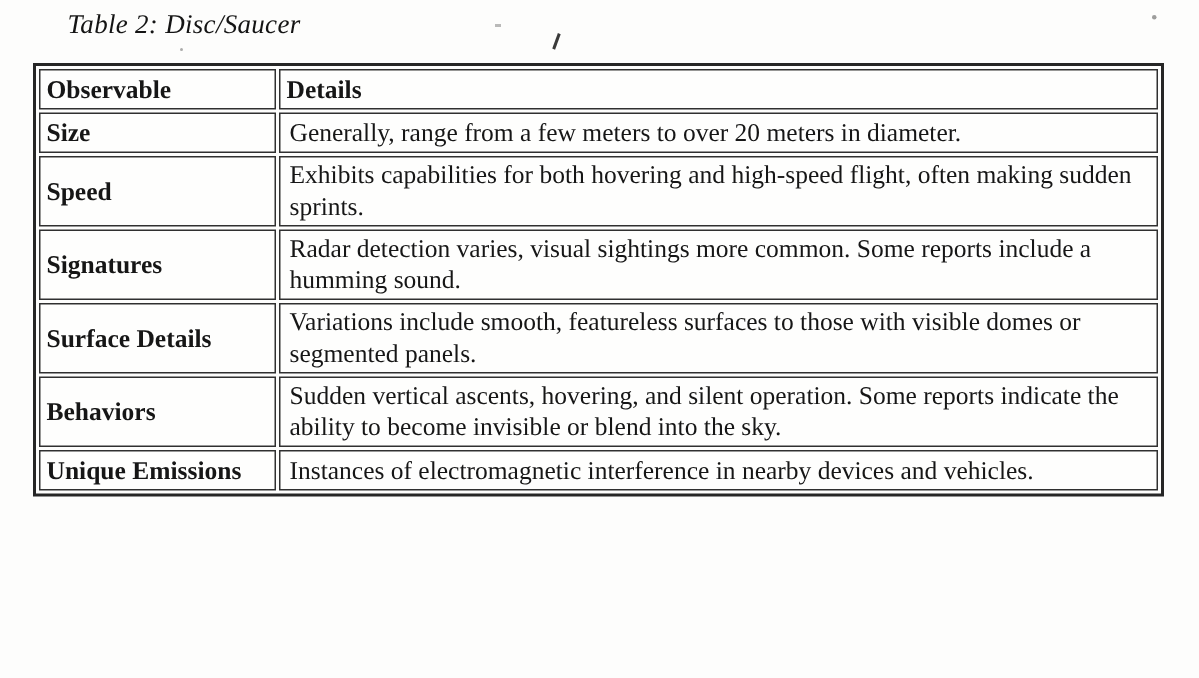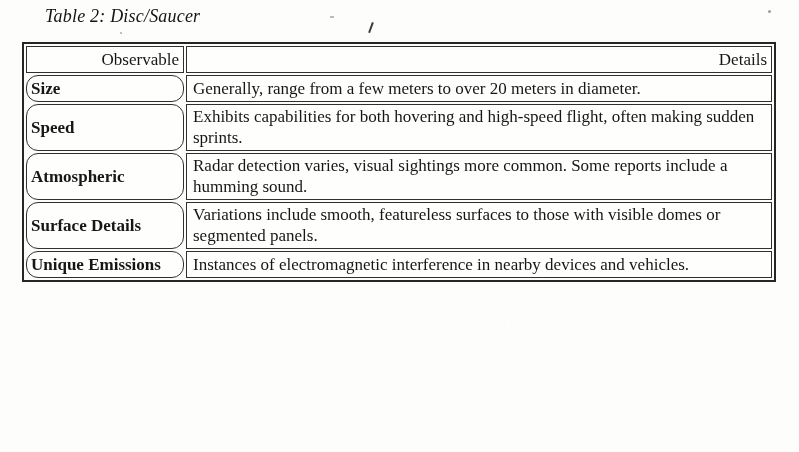--- a/index.html
+++ b/index.html
@@ -46,29 +46,28 @@
   th, td {
     border: 1.5px solid #303030;
     background: #fefefd;
     font-size: 17px;
     line-height: 21px;
     vertical-align: middle;
     padding: 1px 4px 2px 4px;
     overflow: hidden;
   }
   th {
-    font-weight: normal;
-    text-align: right;
+    font-weight: bold;
+    text-align: left;
     height: 26px;
   }
   td.obs {
     font-weight: bold;
     text-align: left;
     padding-left: 4px;
-    border-radius: 12px;
   }
   td.det {
     padding-left: 6px;
     padding-right: 4px;
   }
   tr.h-sm th, tr.h-sm td { height: 22px; }
   tr.h-lg td { height: 42px; }
   
   .artifact { position: absolute; pointer-events: none; }
   .slash-mark {
@@ -107,25 +106,29 @@
   <tbody>
     <tr class="h-sm">
       <td class="obs">Size</td>
       <td class="det">Generally, range from a few meters to over 20 meters in diameter.</td>
     </tr>
     <tr class="h-lg">
       <td class="obs">Speed</td>
       <td class="det">Exhibits capabilities for both hovering and high-speed flight, often making sudden sprints.</td>
     </tr>
     <tr class="h-lg">
-      <td class="obs">Atmospheric</td>
+      <td class="obs">Signatures</td>
       <td class="det">Radar detection varies, visual sightings more common. Some reports include a humming sound.</td>
     </tr>
     <tr class="h-lg">
       <td class="obs">Surface Details</td>
       <td class="det">Variations include smooth, featureless surfaces to those with visible domes or segmented panels.</td>
+    </tr>
+    <tr class="h-lg">
+      <td class="obs">Behaviors</td>
+      <td class="det">Sudden vertical ascents, hovering, and silent operation. Some reports indicate the ability to become invisible or blend into the sky.</td>
     </tr>
     <tr class="h-sm">
       <td class="obs">Unique Emissions</td>
       <td class="det">Instances of electromagnetic interference in nearby devices and vehicles.</td>
     </tr>
   </tbody>
 </table>
 
 </body></html>

